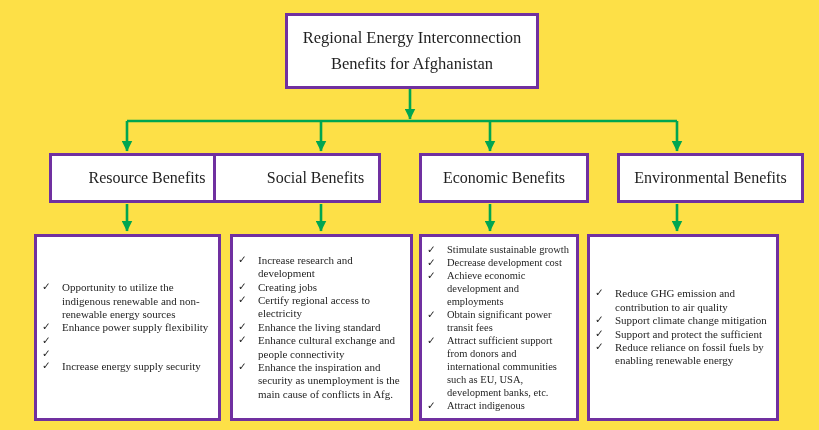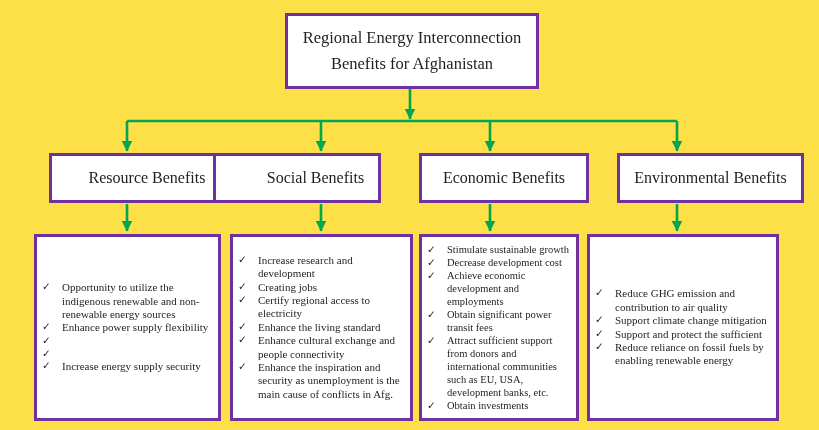--- a/index.html
+++ b/index.html
@@ -173,21 +173,21 @@
       <li>
         <span class="check">✓</span>
         <span class="itext">Obtain significant power transit fees</span>
       </li>
       <li>
         <span class="check">✓</span>
         <span class="itext">Attract sufficient support from donors and international communities such as EU, USA, development banks, etc.</span>
       </li>
       <li>
         <span class="check">✓</span>
-        <span class="itext">Obtain investments</span>
+        <span class="itext">Attract indigenous</span>
       </li>
     </ul>
   </div>
 
   <div class="pbox detail-box det-environmental">
     <ul class="benefit-list">
       <li>
         <span class="check">✓</span>
         <span class="itext">Reduce GHG emission and contribution to air quality</span>
       </li>

